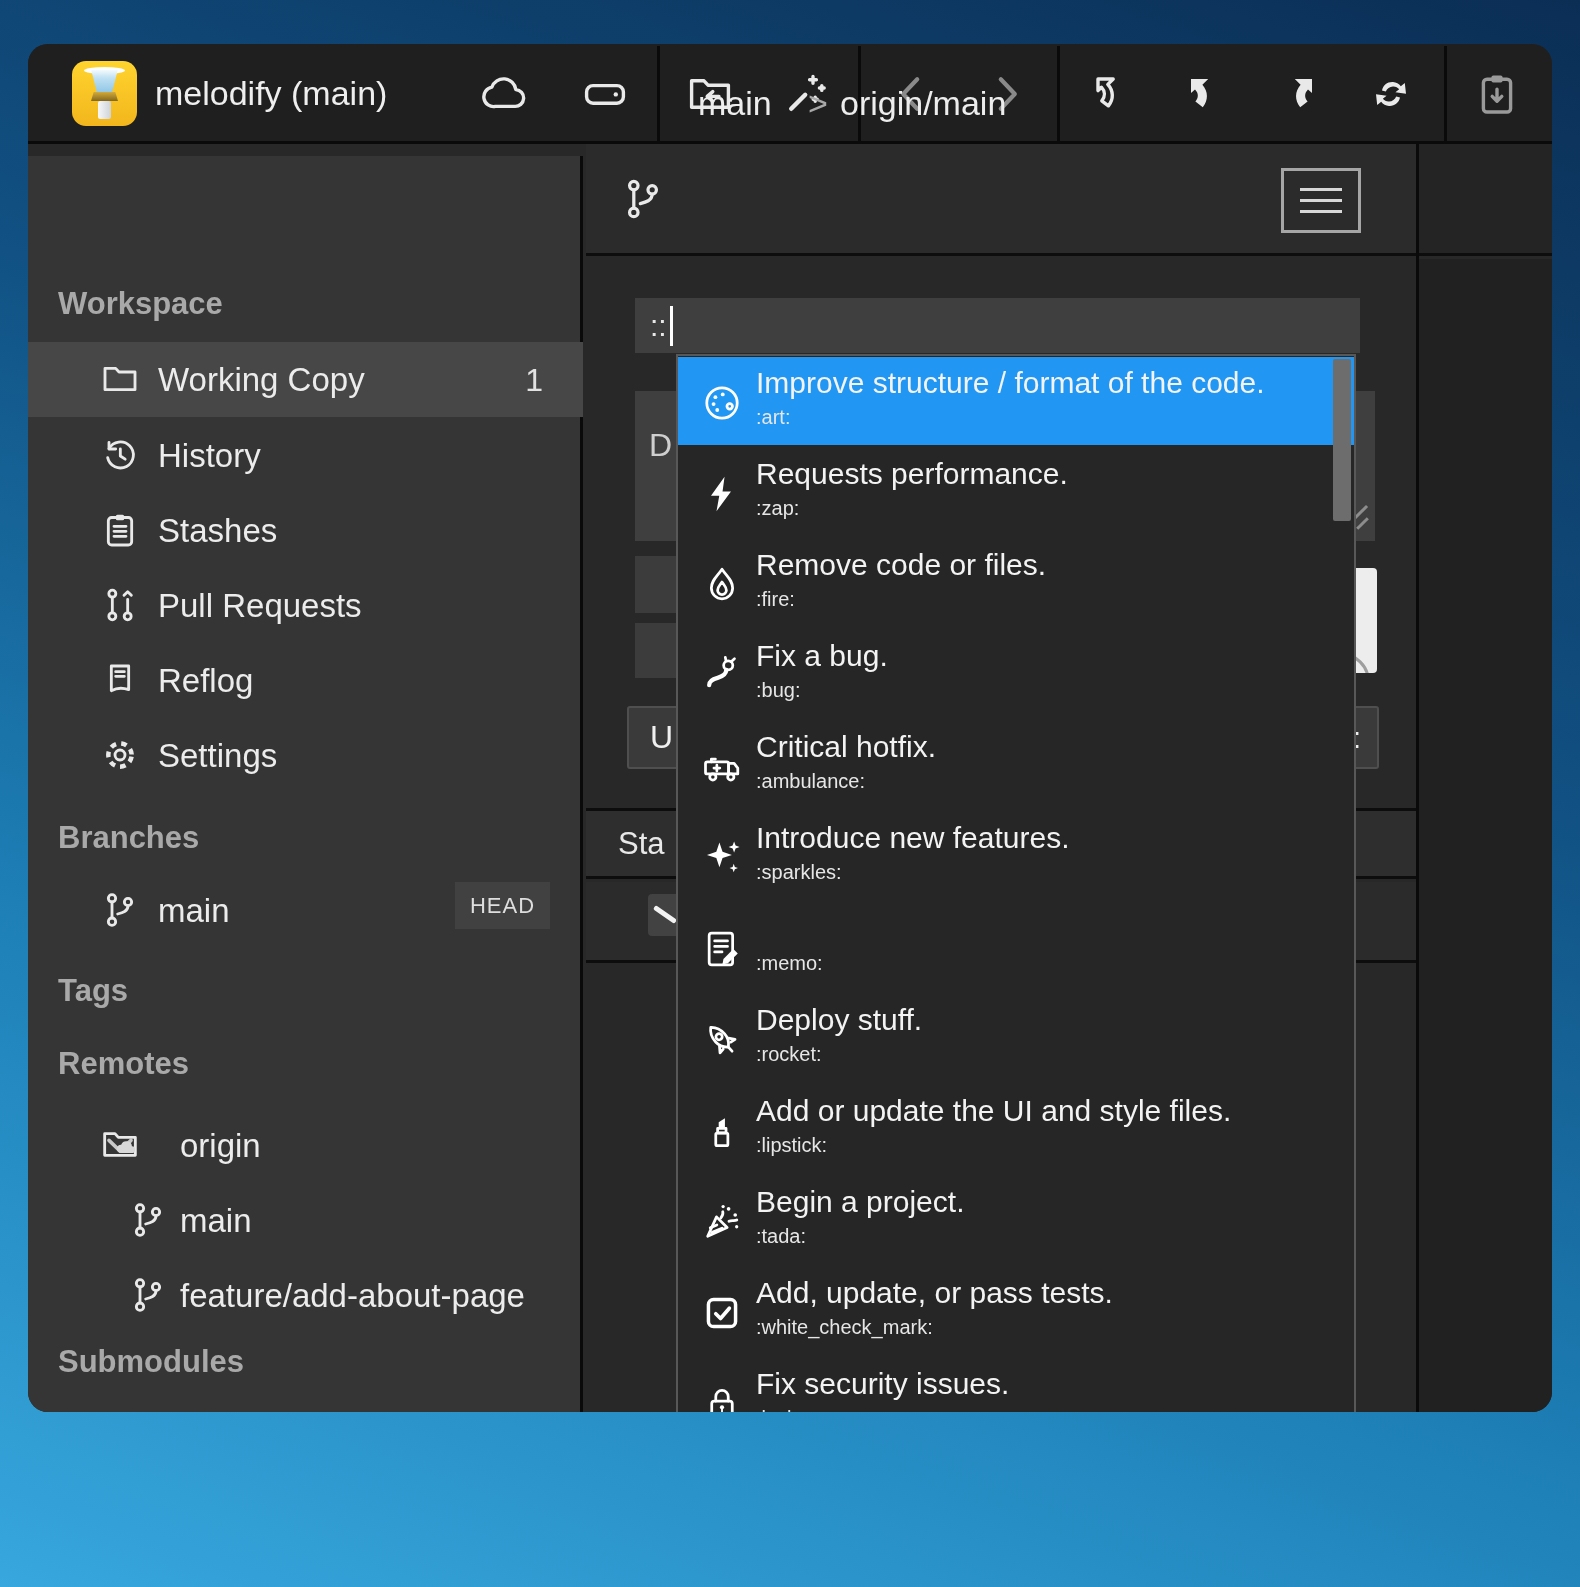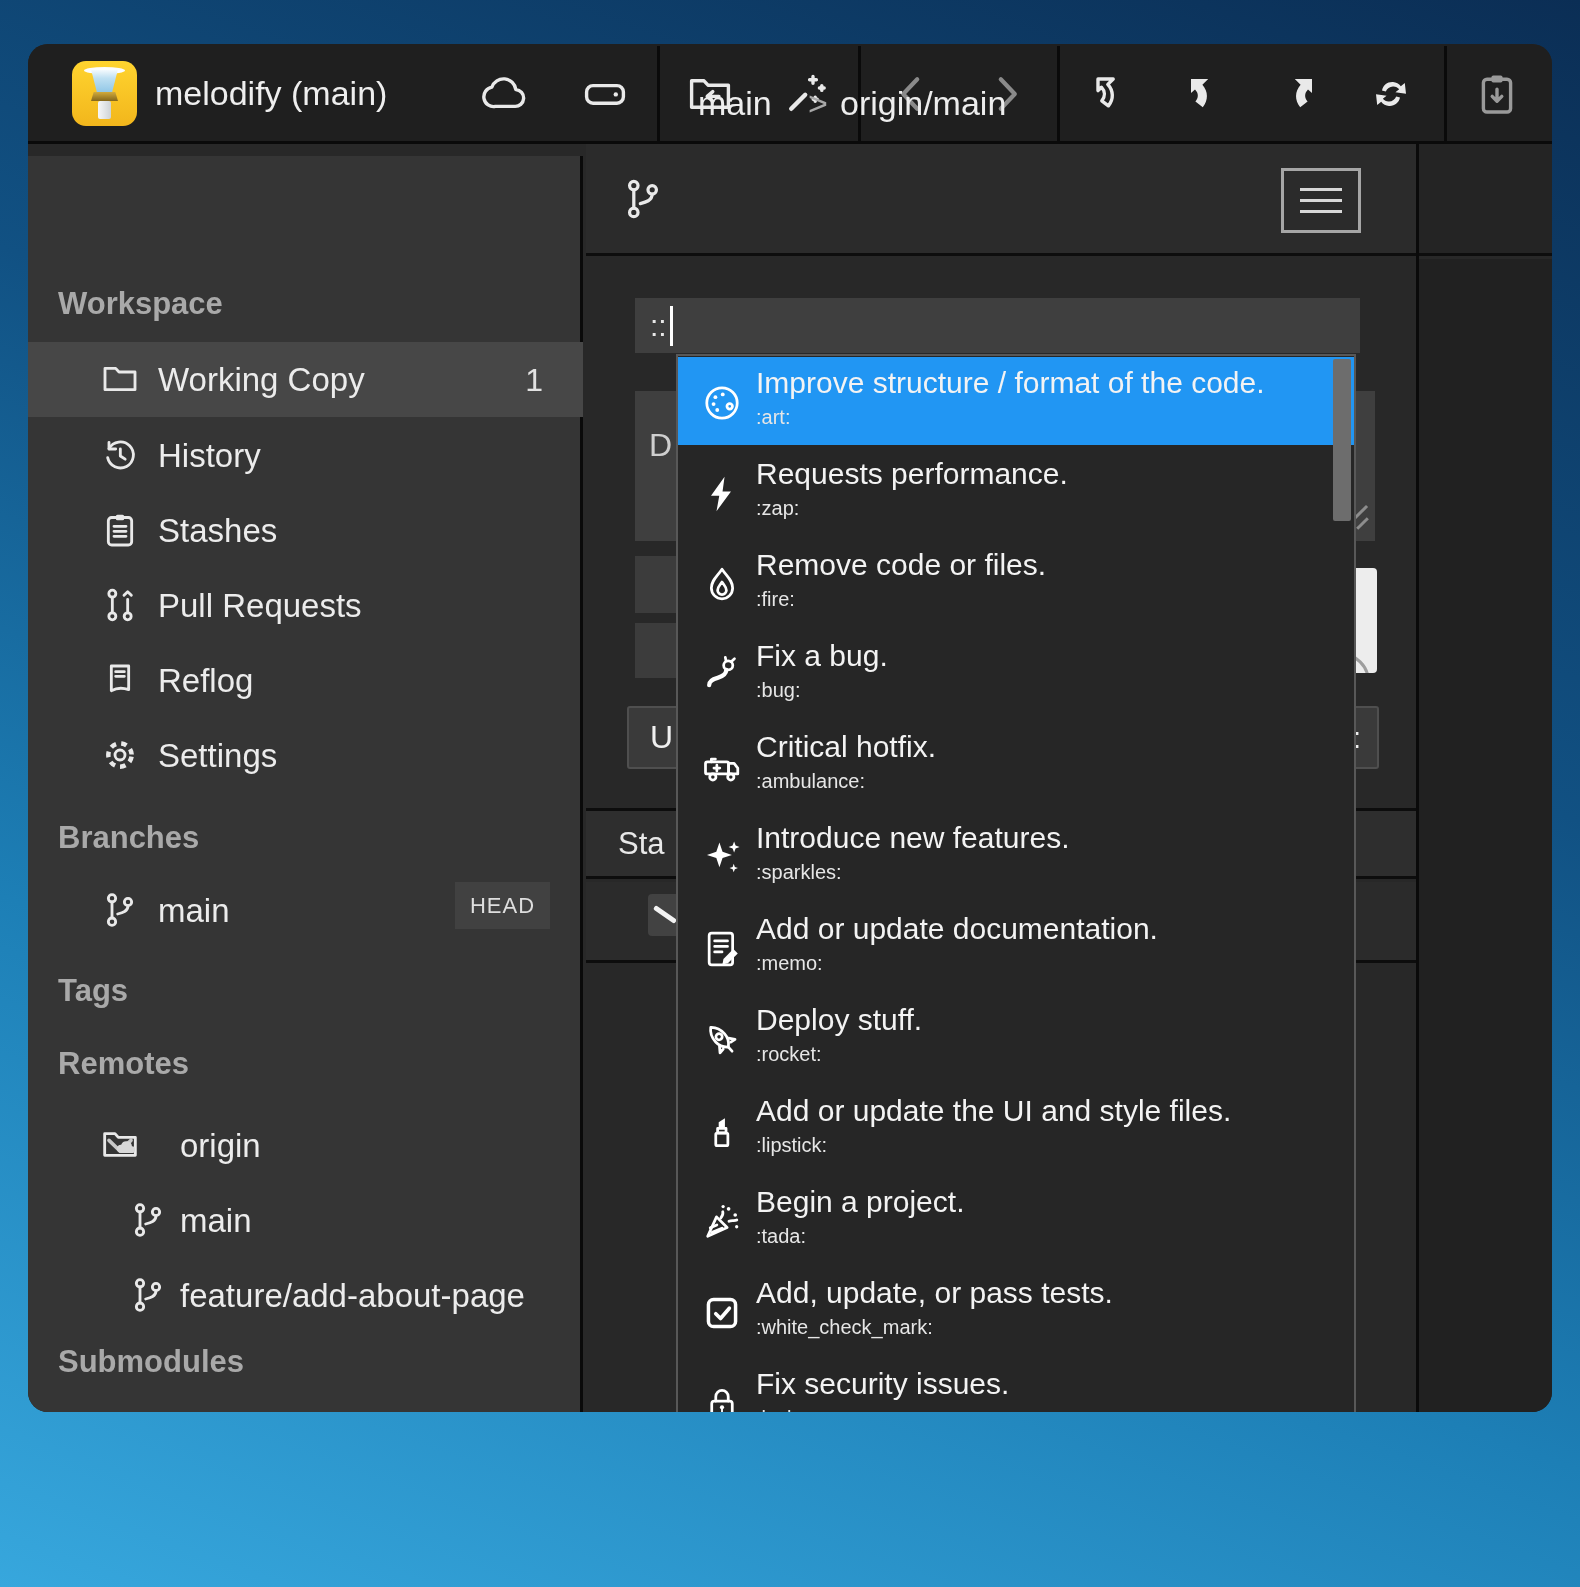--- a/index.html
+++ b/index.html
@@ -377,21 +377,20 @@
       <span class="t1">Introduce new features.</span>
       <span class="t2">:sparkles:</span>
     </div>
 
     <div class="dd-item" style="top:547px">
       <svg viewBox="0 0 24 24">
         <rect x="5" y="3.4" width="12.8" height="17.2" rx="1.4"></rect>
           <path d="M8 7.6h7M8 10.6h7M8 13.6h4"></path>
         <path fill="#fff" stroke="none" d="M12.8 17.4l5.4-5.4 2.4 2.4-5.4 5.4-3 .6z"></path>
         </svg>
-      <span class="t1">Add or update documentation.</span>
       <span class="t2">:memo:</span>
     </div>
 
     <div class="dd-item" style="top:638px">
       <svg viewBox="0 0 24 24">
         <g transform="rotate(-42 12 12)">
           <path d="M12 2.8c2.3 1.9 3.3 4.9 3.3 7.7 0 2.4-1 4.8-3.3 6.7-2.3-1.9-3.3-4.3-3.3-6.7 0-2.8 1-5.8 3.3-7.7z"></path>
           <circle cx="12" cy="9.6" r="1.7"></circle>
           <path d="M8.7 13.6l-2.2 2.9 2.7-.4M15.3 13.6l2.2 2.9-2.7-.4M12 17.4v2.8"></path>
           </g>

